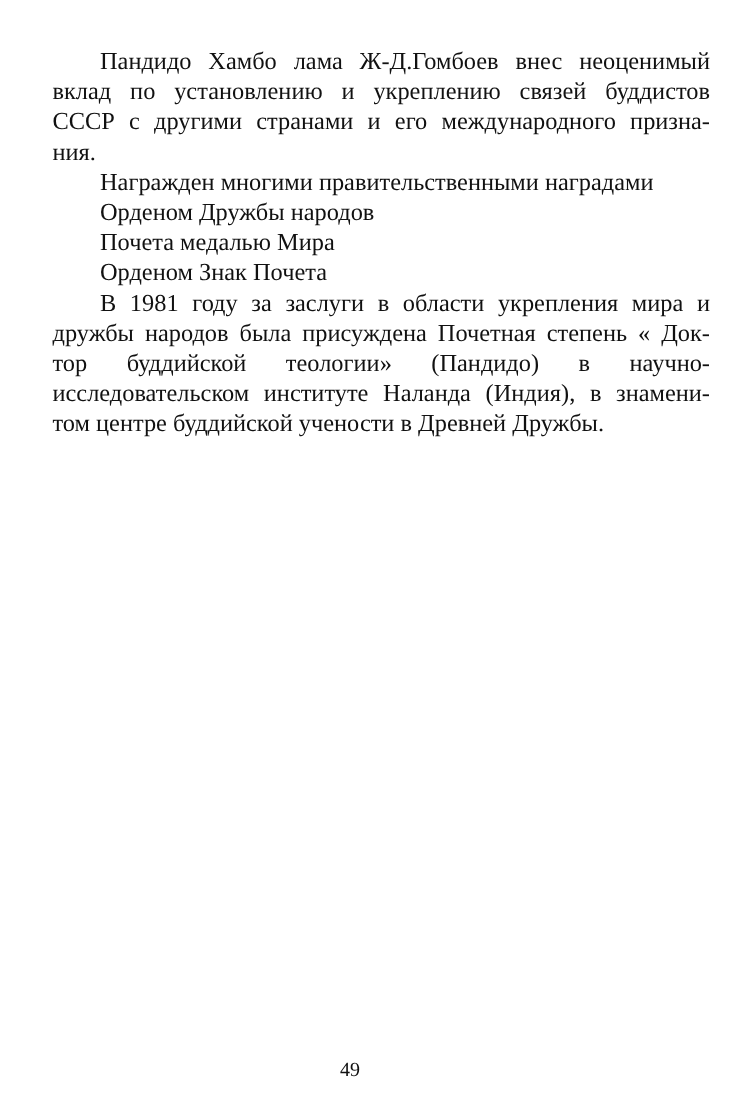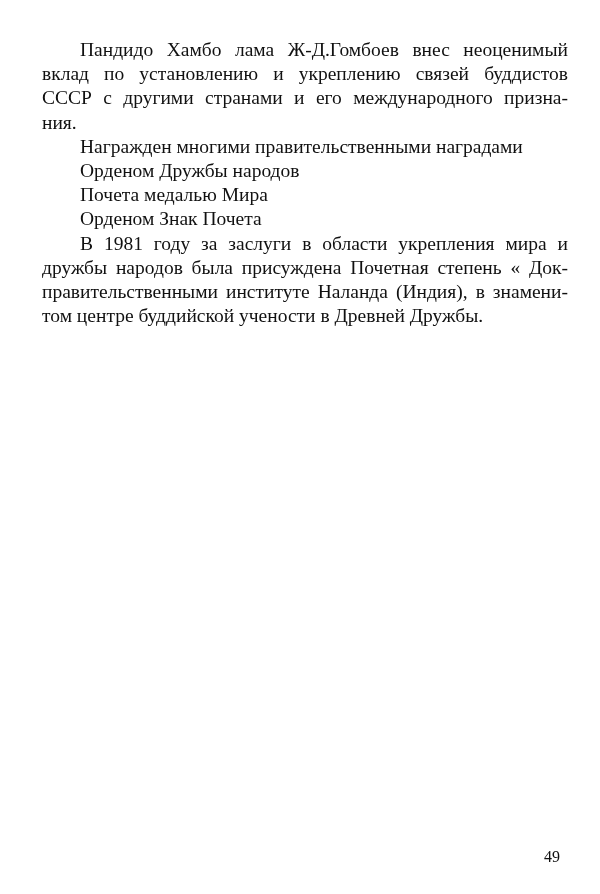--- a/index.html
+++ b/index.html
@@ -7,21 +7,21 @@
   .page {
     position: absolute; left: 42px; top: 38px; width: 526px;
     font-family: Liberation Serif, serif; font-size: 19.5px; line-height: 24.2px;
     color: #111111;
   }
   .line { display: block; text-align: justify; text-align-last: justify; white-space: nowrap; }
   .line.last { text-align-last: left; }
   .line.indent { padding-left: 38px; }
   .item { display: block; padding-left: 38px; white-space: nowrap; }
   .pagenum {
-    position: absolute; left: 0; width: 560px; top: 848px; text-align: right;
+    position: absolute; left: 0; width: 560px; top: 848px; text-align: center;
     font-family: "Liberation Serif", serif; font-size: 16px; color: #111111;
   }
 </style>
 </head>
 <body>
 
 <div class="page">
   <div>
     <span class="line indent">Пандидо Хамбо лама Ж-Д.Гомбоев внес неоценимый</span>
     <span class="line">вклад по установлению и укреплению связей буддистов</span>
@@ -30,18 +30,19 @@
   </div>
   <div>
     <span class="item">Награжден многими правительственными наградами</span>
     <span class="item">Орденом Дружбы народов</span>
     <span class="item">Почета медалью Мира</span>
     <span class="item">Орденом Знак Почета</span>
   </div>
   <div>
     <span class="line indent">В 1981 году за заслуги в области укрепления мира и</span>
     <span class="line">дружбы народов была присуждена Почетная степень « Док-</span>
-    <span class="line">правительственными институте Наланда (Индия), в знамени-</span>
+    <span class="line">тор буддийской теологии» (Пандидо) в научно-</span>
+    <span class="line">исследовательском институте Наланда (Индия), в знамени-</span>
     <span class="line last">том центре буддийской учености в Древней Дружбы.</span>
   </div>
 </div>
 
 <div class="pagenum">49</div>
 
 </body></html>

